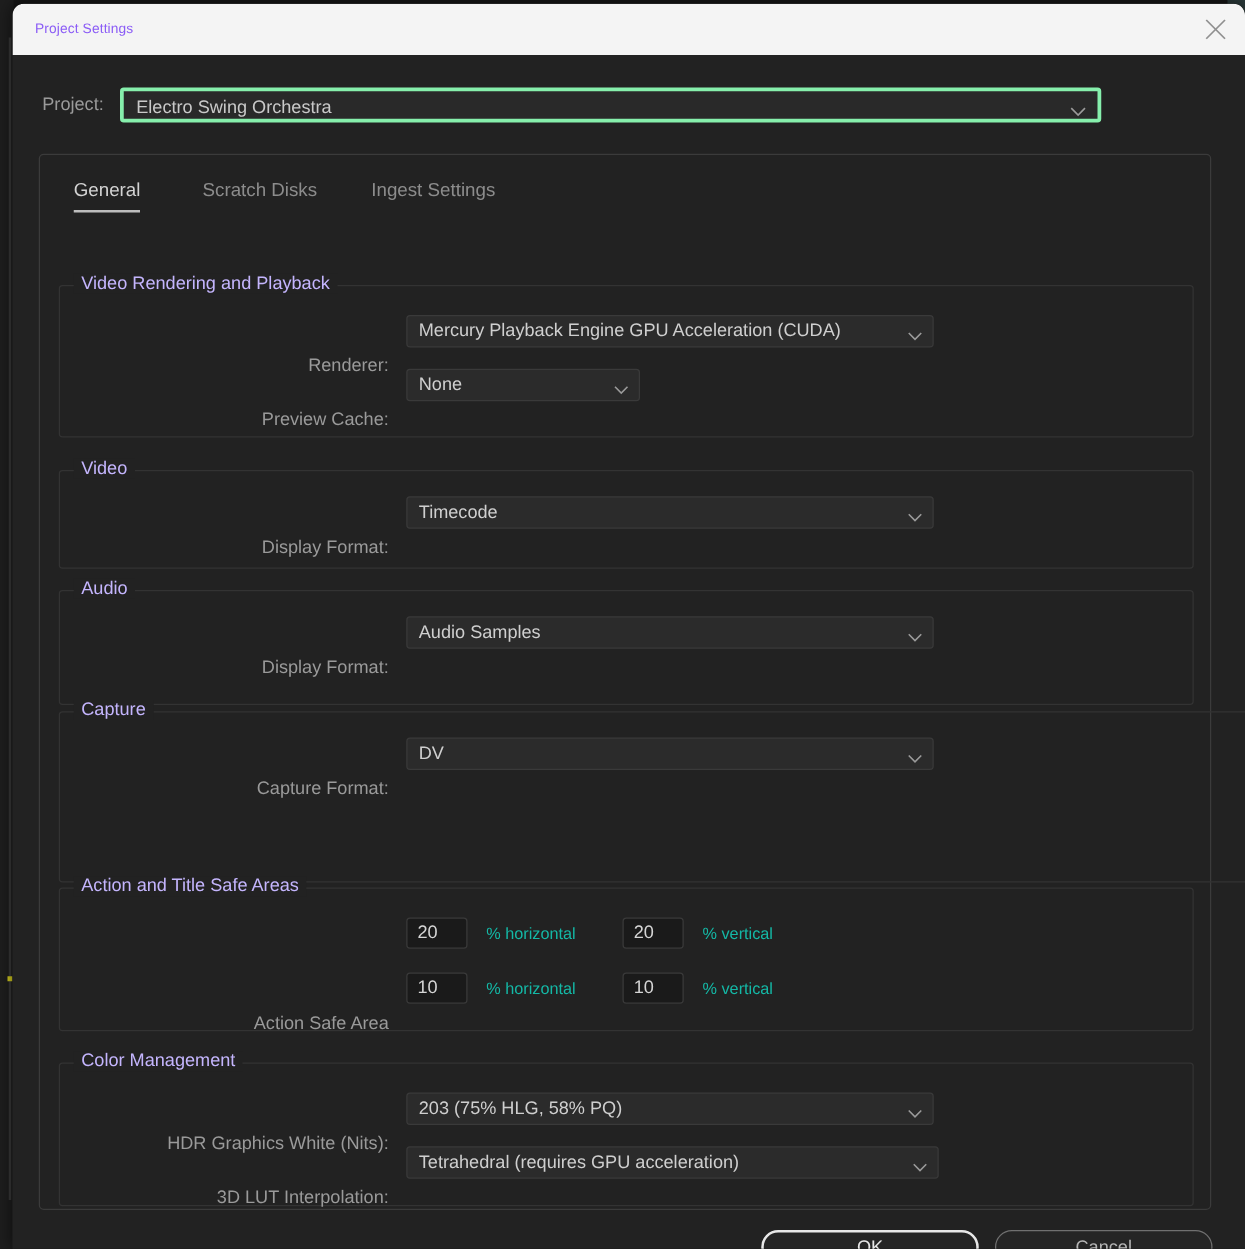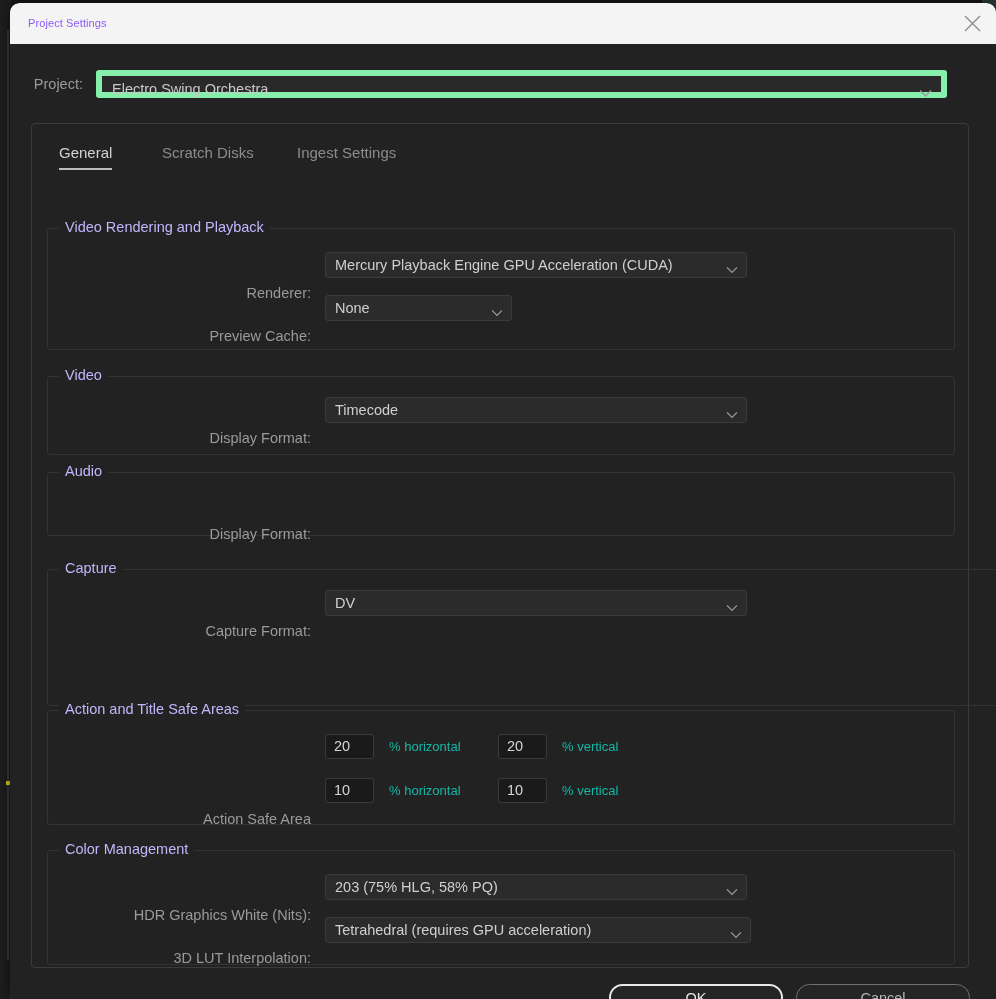--- a/index.html
+++ b/index.html
@@ -120,23 +120,23 @@
     left: 13px; top: 0;
     width: 60px;
     line-height: 28px;
     text-align: right;
     font-size: 14.5px;
     color: #9a9a9a;
   }
   #project-select {
     position: absolute;
     left: 86px; top: 0;
-    width: 851px; height: 28px;
+    width: 785px; height: 28px;
     background: #292929;
-    border: 6px solid #86efac;
+    border: 3px solid #86efac;
     border-radius: 3px;
     box-sizing: border-box;
     cursor: pointer;
   }
   #project-select .val {
     position: absolute;
     left: 10px; top: 0;
     line-height: 26px;
     font-size: 14.5px;
     color: #c9c9c9;
@@ -365,24 +365,32 @@
         <div class="select" style="left:277px; top:20px; width:422px;">
           <span class="val">Timecode</span>
           <span class="chev">
             <svg width="12" height="8" viewBox="0 0 12 8">
                 <polyline points="1,1.4 6,6.4 11,1.4" fill="none" stroke="#9a9a9a" stroke-width="1.3"></polyline>
               </svg>
           </span>
         </div>
       </div>
 
-      <div class="group" style="left:15px; top:348px; width:908px; height:64px;padding-left:28px;">
+      <div class="group" style="left:15px; top:348px; width:908px; height:92px;padding-left:28px;">
         <span class="legend">Audio</span>
 
         <div class="field-label" style="left:0px; top:20px; width:263px;">Display Format:</div>
+        <div class="select" style="left:277px; top:20px; width:422px;">
+          <span class="val">Audio Samples</span>
+          <span class="chev">
+            <svg width="12" height="8" viewBox="0 0 12 8">
+                <polyline points="1,1.4 6,6.4 11,1.4" fill="none" stroke="#9a9a9a" stroke-width="1.3"></polyline>
+              </svg>
+          </span>
+        </div>
       </div>
 
       <div class="group" style="left:15px; top:445px; width:972px; height:137px;">
         <span class="legend">Capture</span>
 
         <div class="field-label" style="left:0px; top:20px; width:263px;">Capture Format:</div>
         <div class="select" style="left:277px; top:20px; width:422px;">
           <span class="val">DV</span>
           <span class="chev">
             <svg width="12" height="8" viewBox="0 0 12 8">

